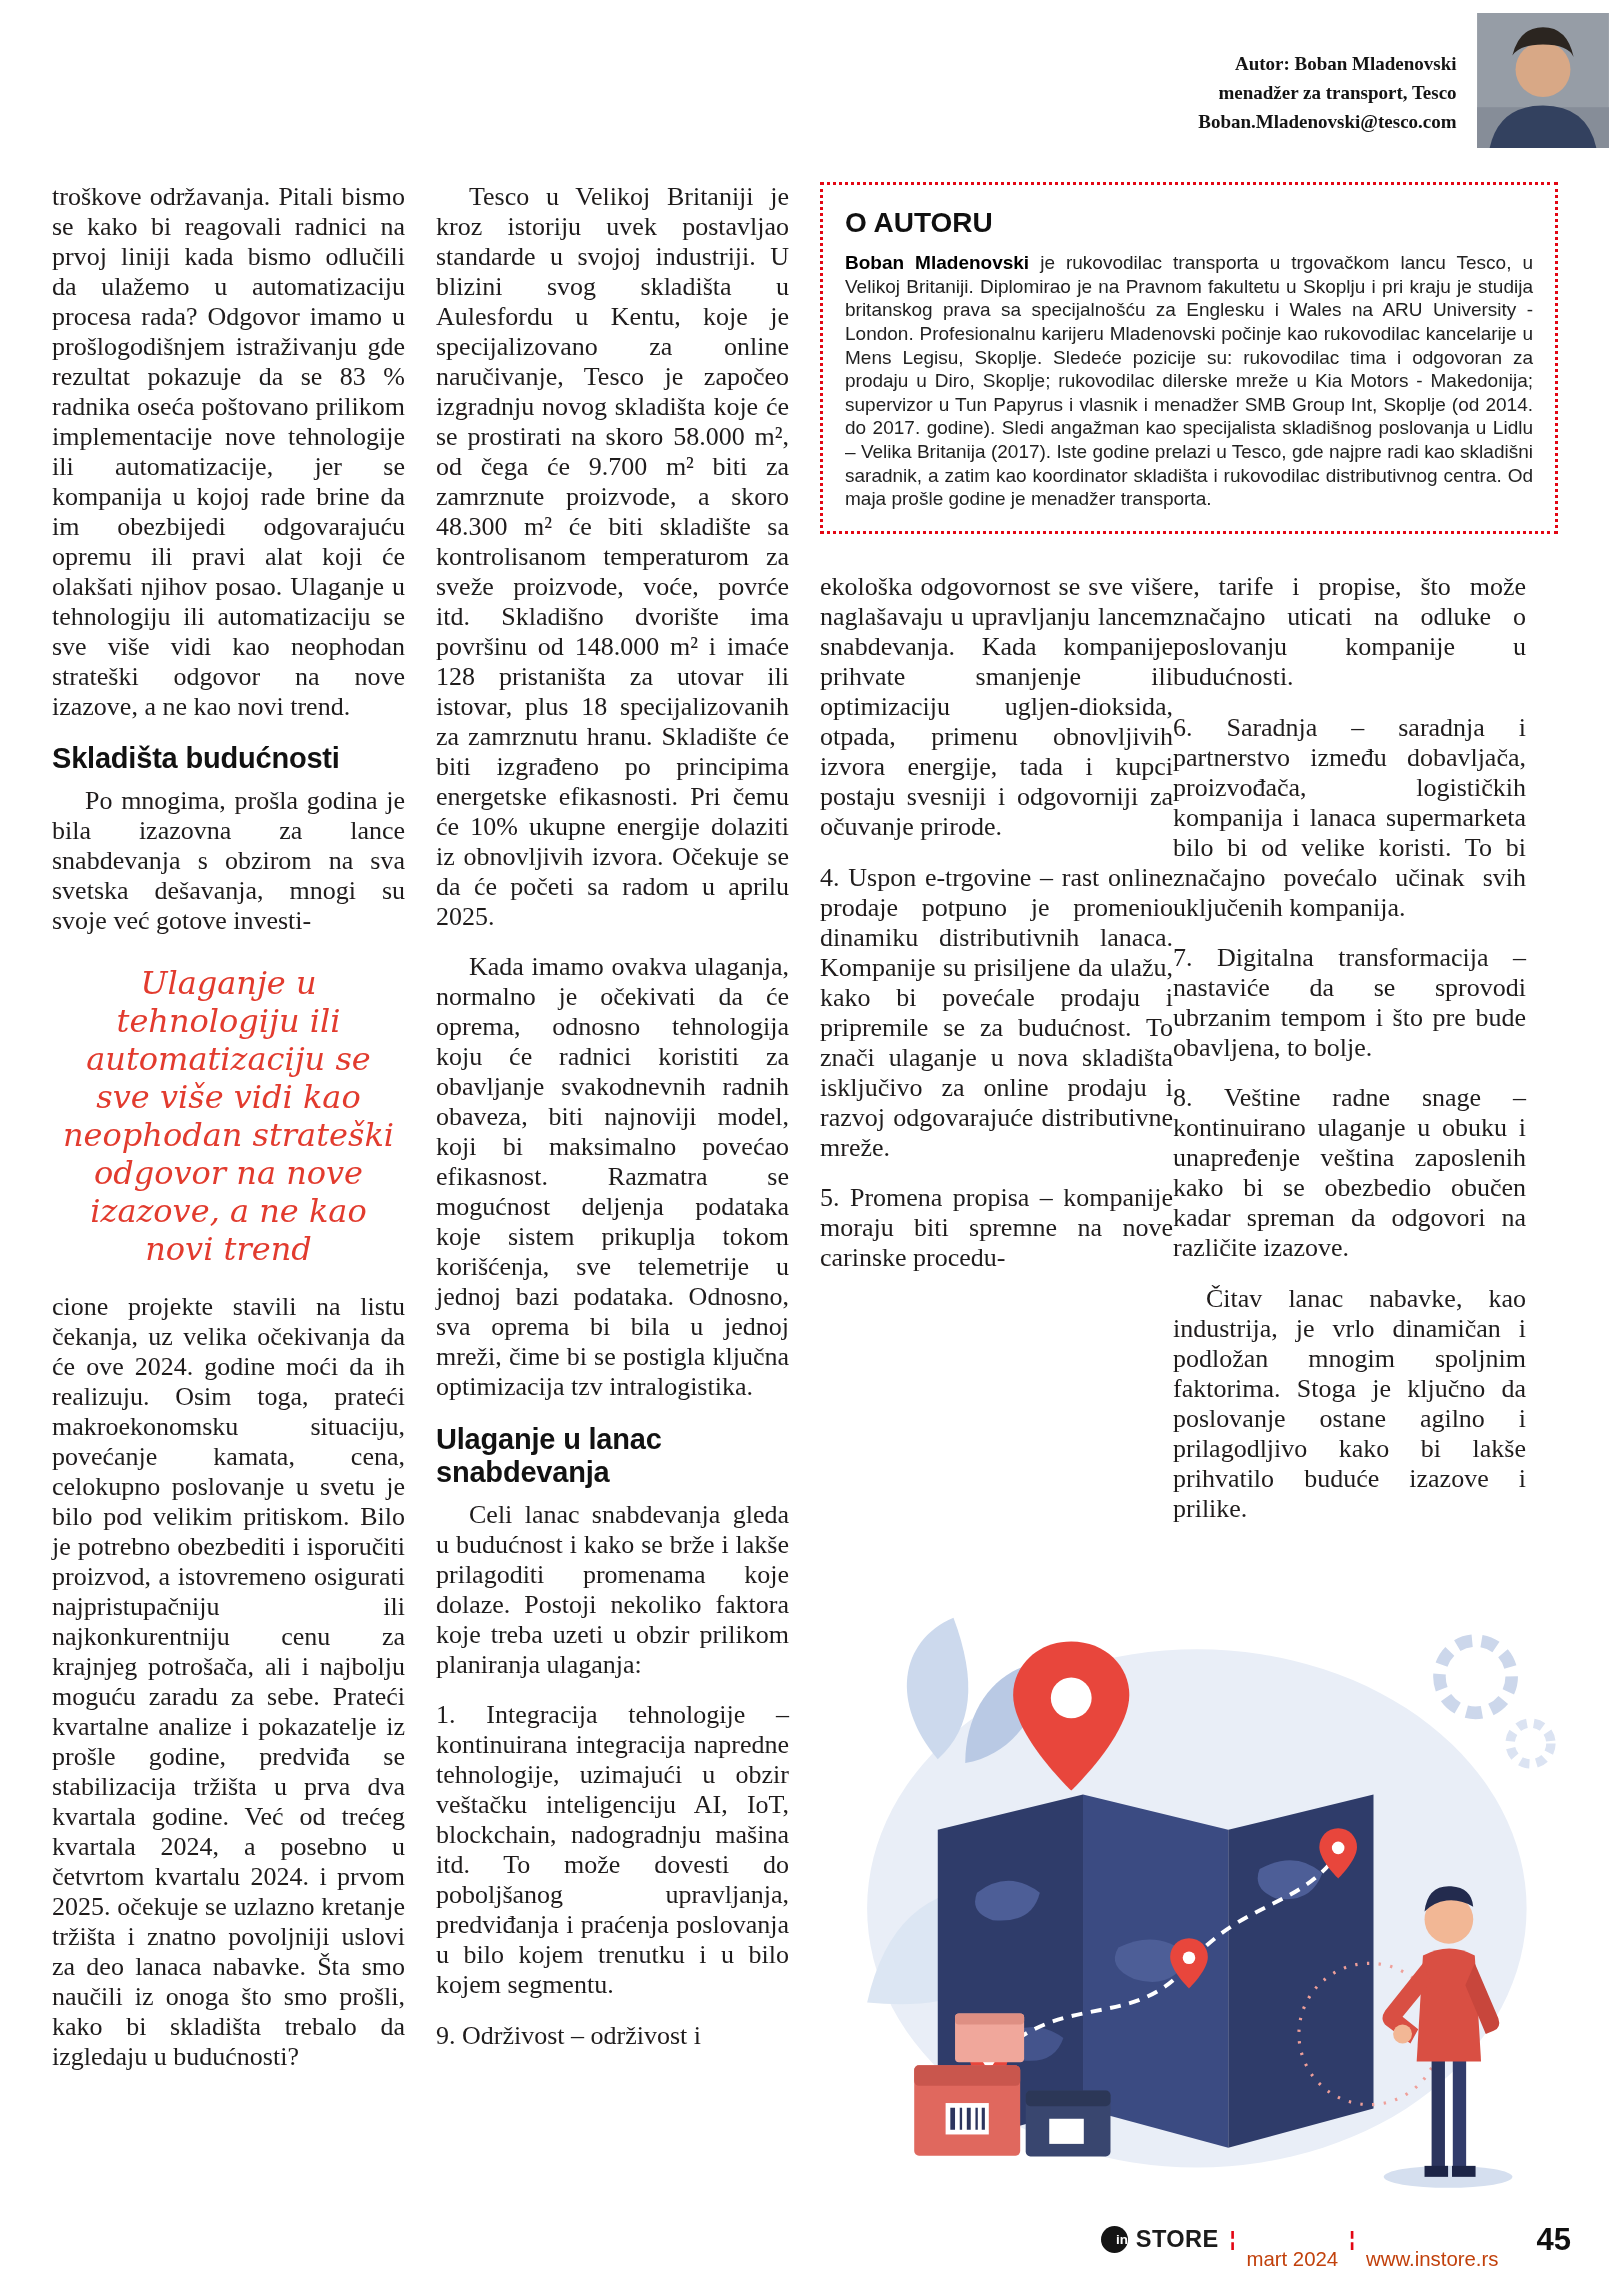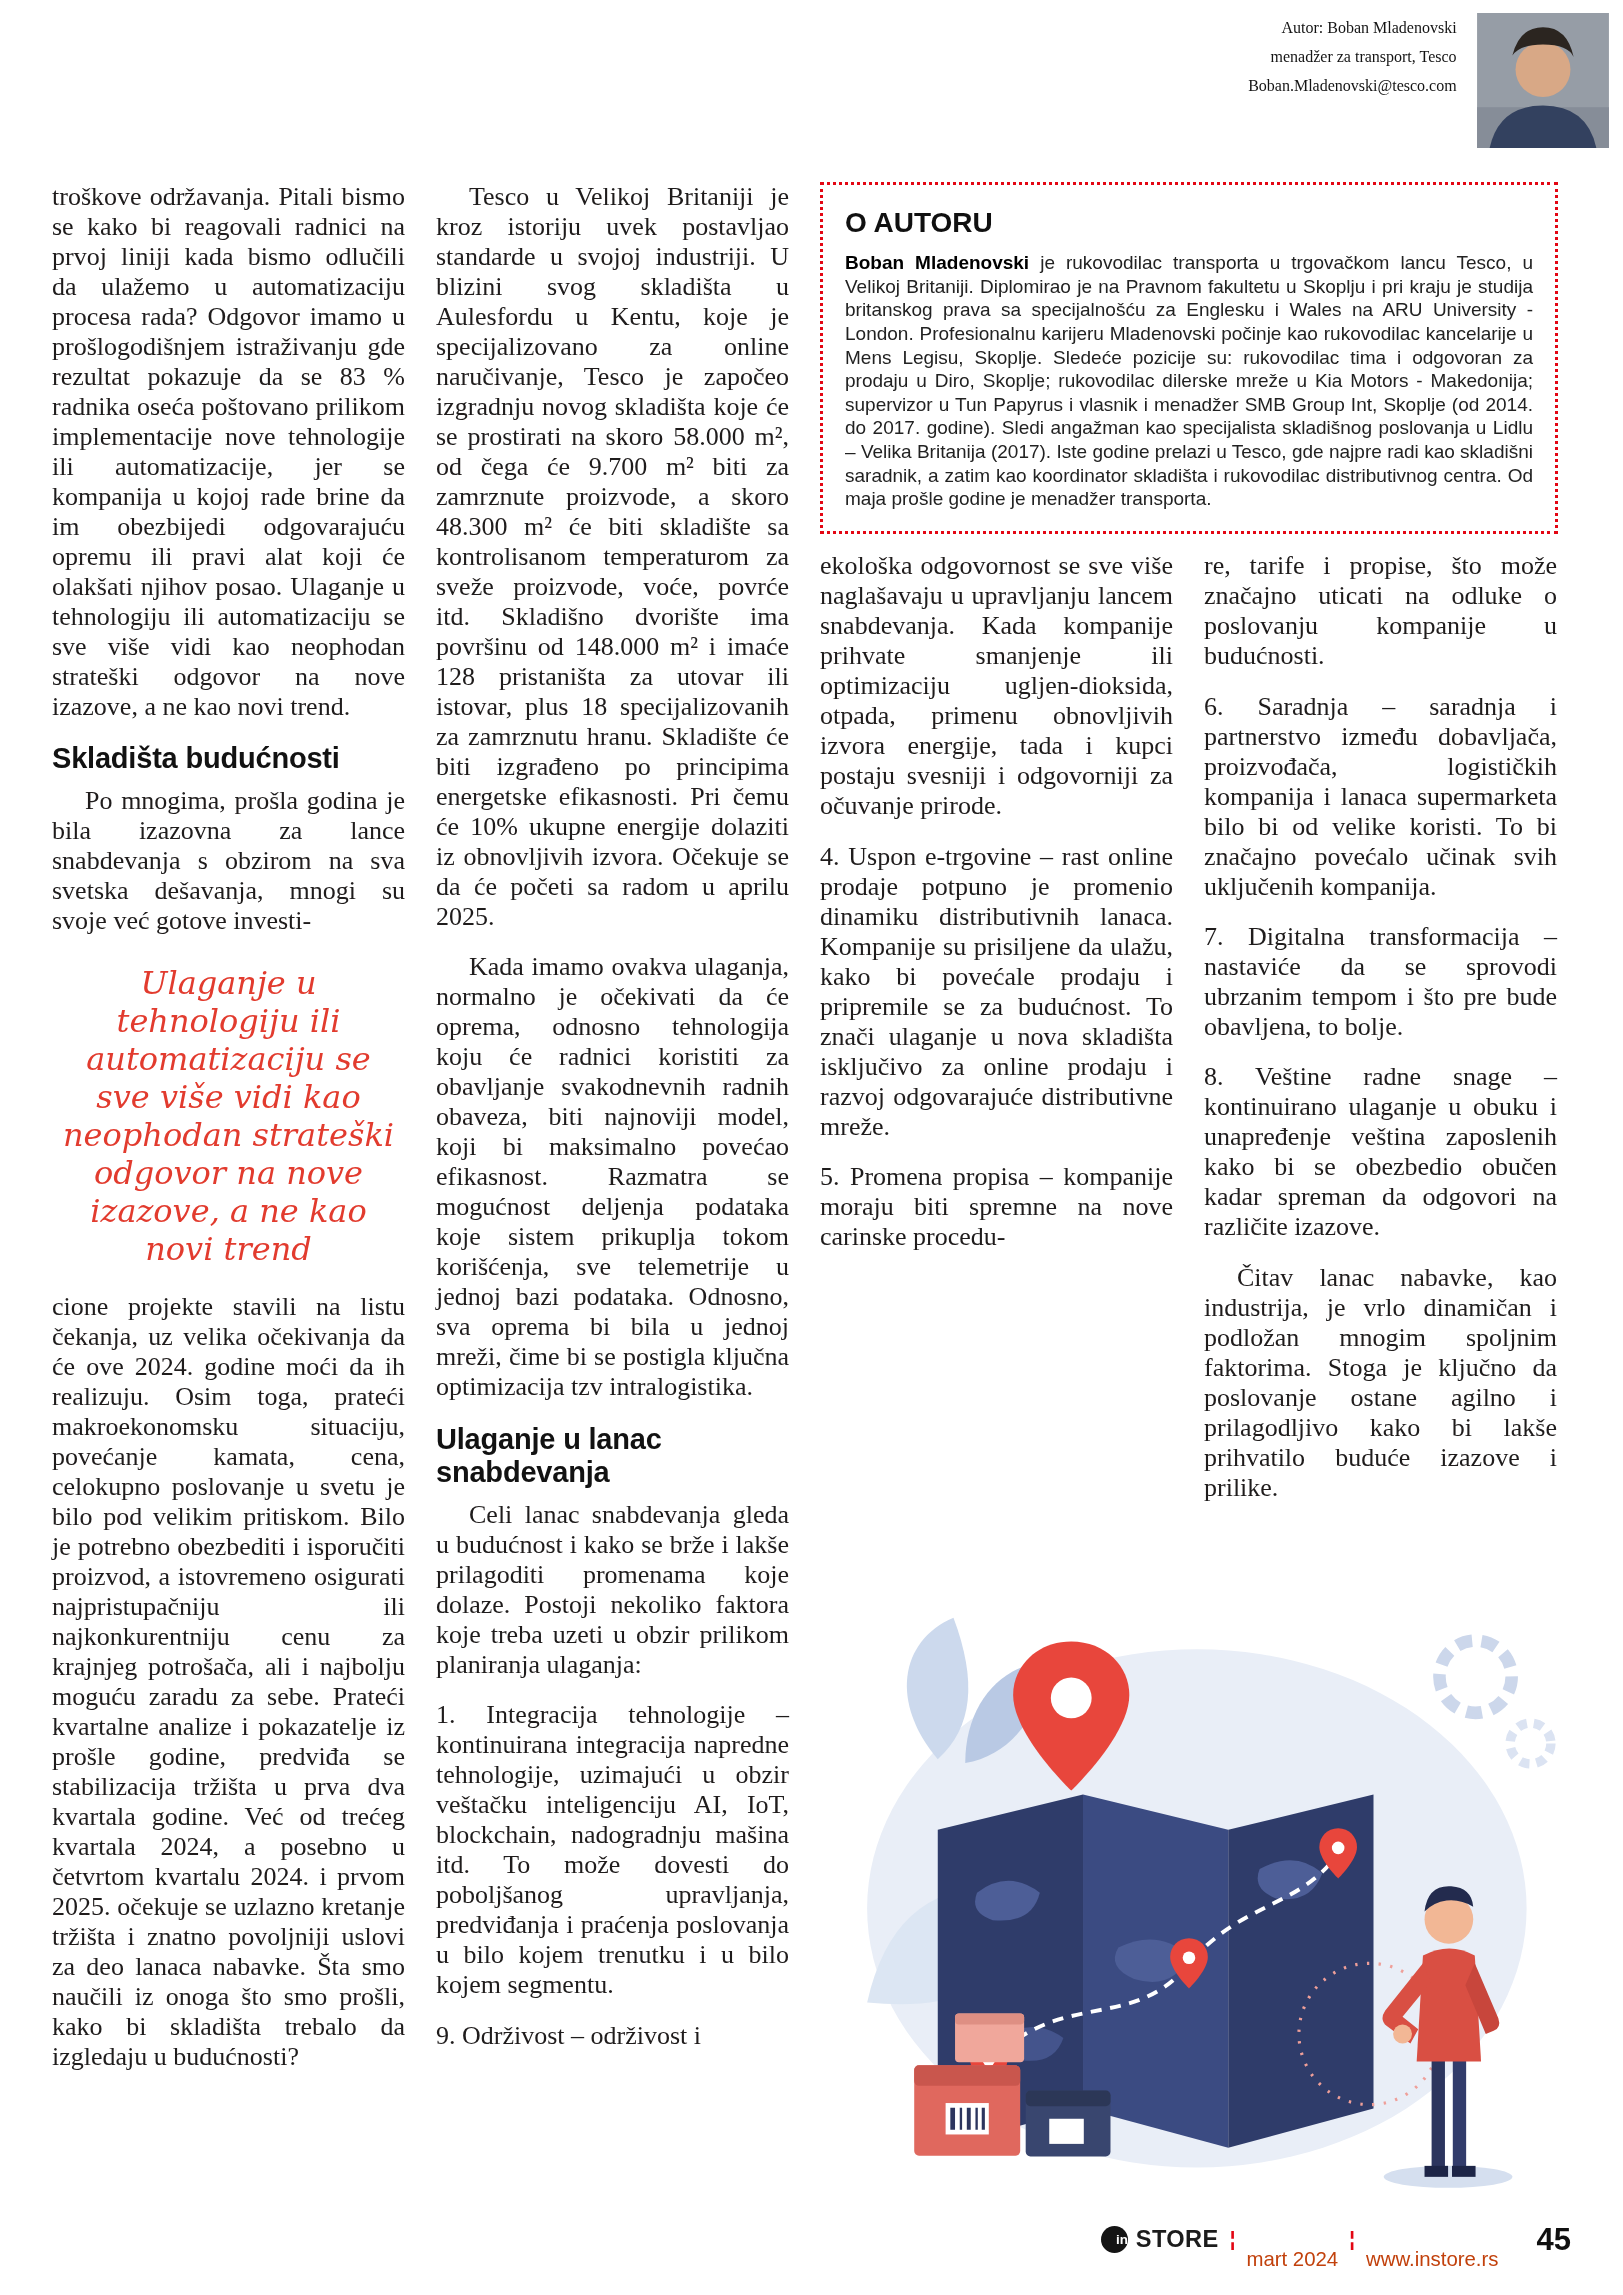--- a/index.html
+++ b/index.html
@@ -4,21 +4,21 @@
 <style>
   * { margin:0; padding:0; box-sizing:border-box; }
   html,body { background:#ffffff; }
   .page {
     position:relative; width:1623px; height:2295px; background:#ffffff;
     font-family:"Liberation Serif", serif; color:#1f1c1c; overflow:hidden;
   }
 
   
   .masthead { position:absolute; top:12.6px; right:14px; display:flex; align-items:flex-start; gap:20.4px; }
-  .author-block { text-align:right; font-weight:normal; font-size:16px; line-height:29px; color:#141414; }
+  .author-block { text-align:right; font-weight:bold; font-size:19px; line-height:29px; color:#141414; margin-top:36px; }
   .author-photo { width:132px; height:135px; overflow:hidden; flex:0 0 auto; }
 
   
   .content { position:absolute; left:52px; top:182px; bottom:88px; width:1520px; display:flex; gap:31px; }
   .col { width:353px; flex:0 0 353px; font-size:26px; line-height:30px; text-align:justify; }
   .col p { margin:0; }
   .indent { text-indent:33px; }
   .spaced { margin-top:20.4px !important; }
 
   h2.section-heading {
@@ -30,21 +30,21 @@
     font-family:"DejaVu Serif", serif; font-style:italic; color:#e23b2e;
     font-size:32px; line-height:38px; text-align:center; margin:28px 0 23.6px; padding:0 3.1px;
   }
 
   
   .right-half { flex:0 0 738px; width:738px; display:flex; flex-direction:column; }
   .about-box { border:3.1px dotted #e30613; padding:17.3px 22px 20.4px; background:#fff; }
   .about-title { font-family:"Liberation Sans", sans-serif; font-weight:800; font-size:28px; line-height:41px; color:#101010; margin-bottom:7.9px; }
   .about-bio { font-family:"Liberation Sans", sans-serif; font-size:19px; line-height:23.6px; color:#222; text-align:justify; }
   .about-bio strong { font-weight:700; color:#000; }
-  .right-cols { display:flex; gap:31px; margin-top:17px; }
+  .right-cols { display:flex; margin-top:38px; }
   .illustration { margin-top:auto; width:738px; height:613px; }
 
   
   .pagefooter {
     position:absolute; right:52px; bottom:23.6px; display:flex; align-items:center;
     font-family:"Liberation Sans", sans-serif; color:#1c1c1c;
   }
   .logo-circle {
     width:27px; height:27px; border-radius:50%; background:#141414; color:#fff;
     display:flex; align-items:center; justify-content:flex-end;

